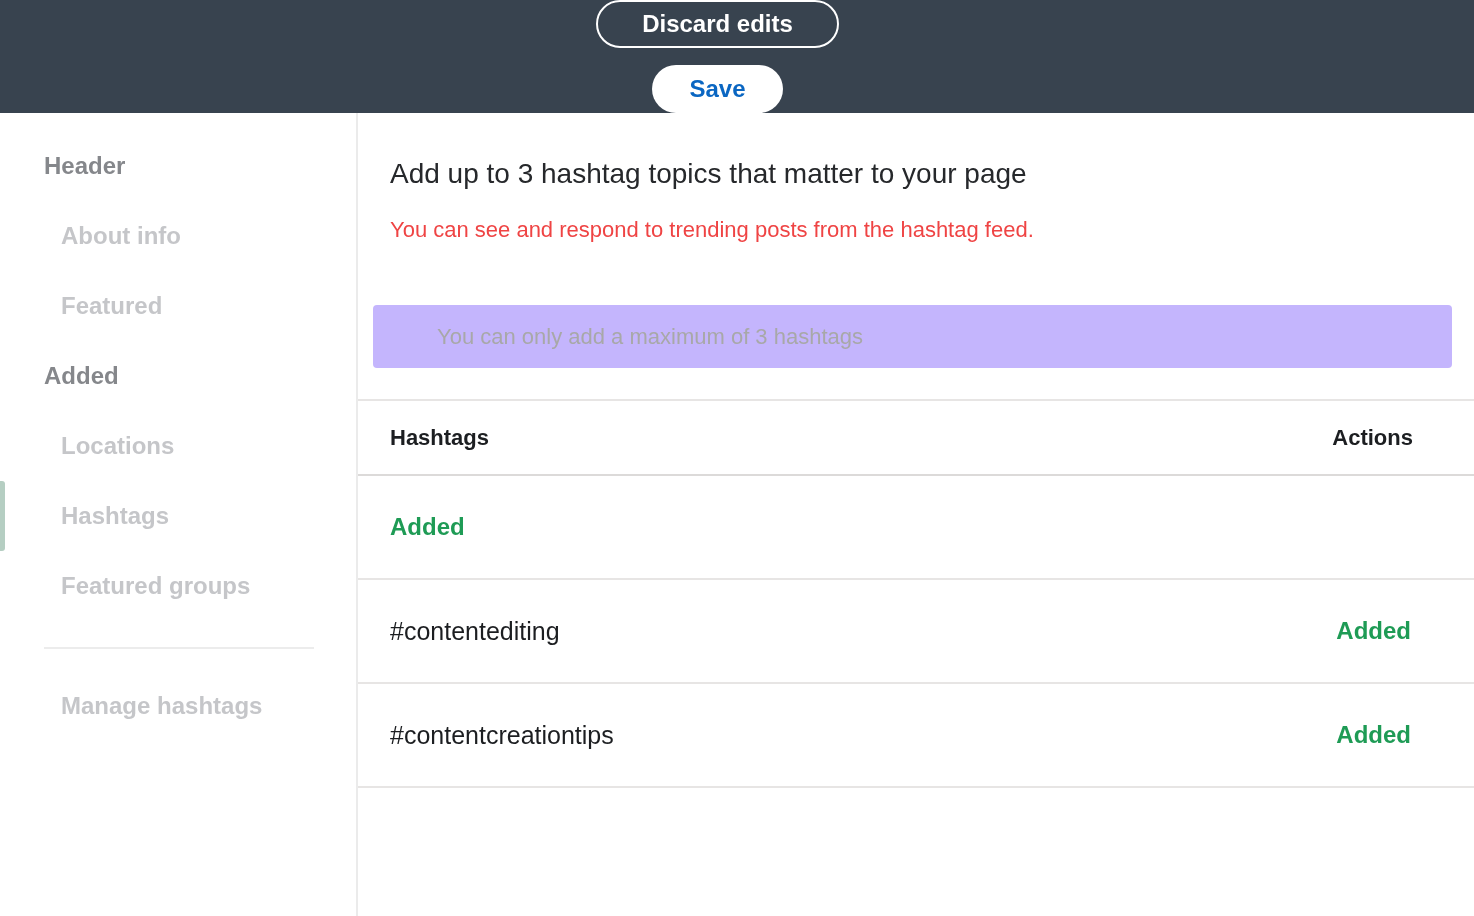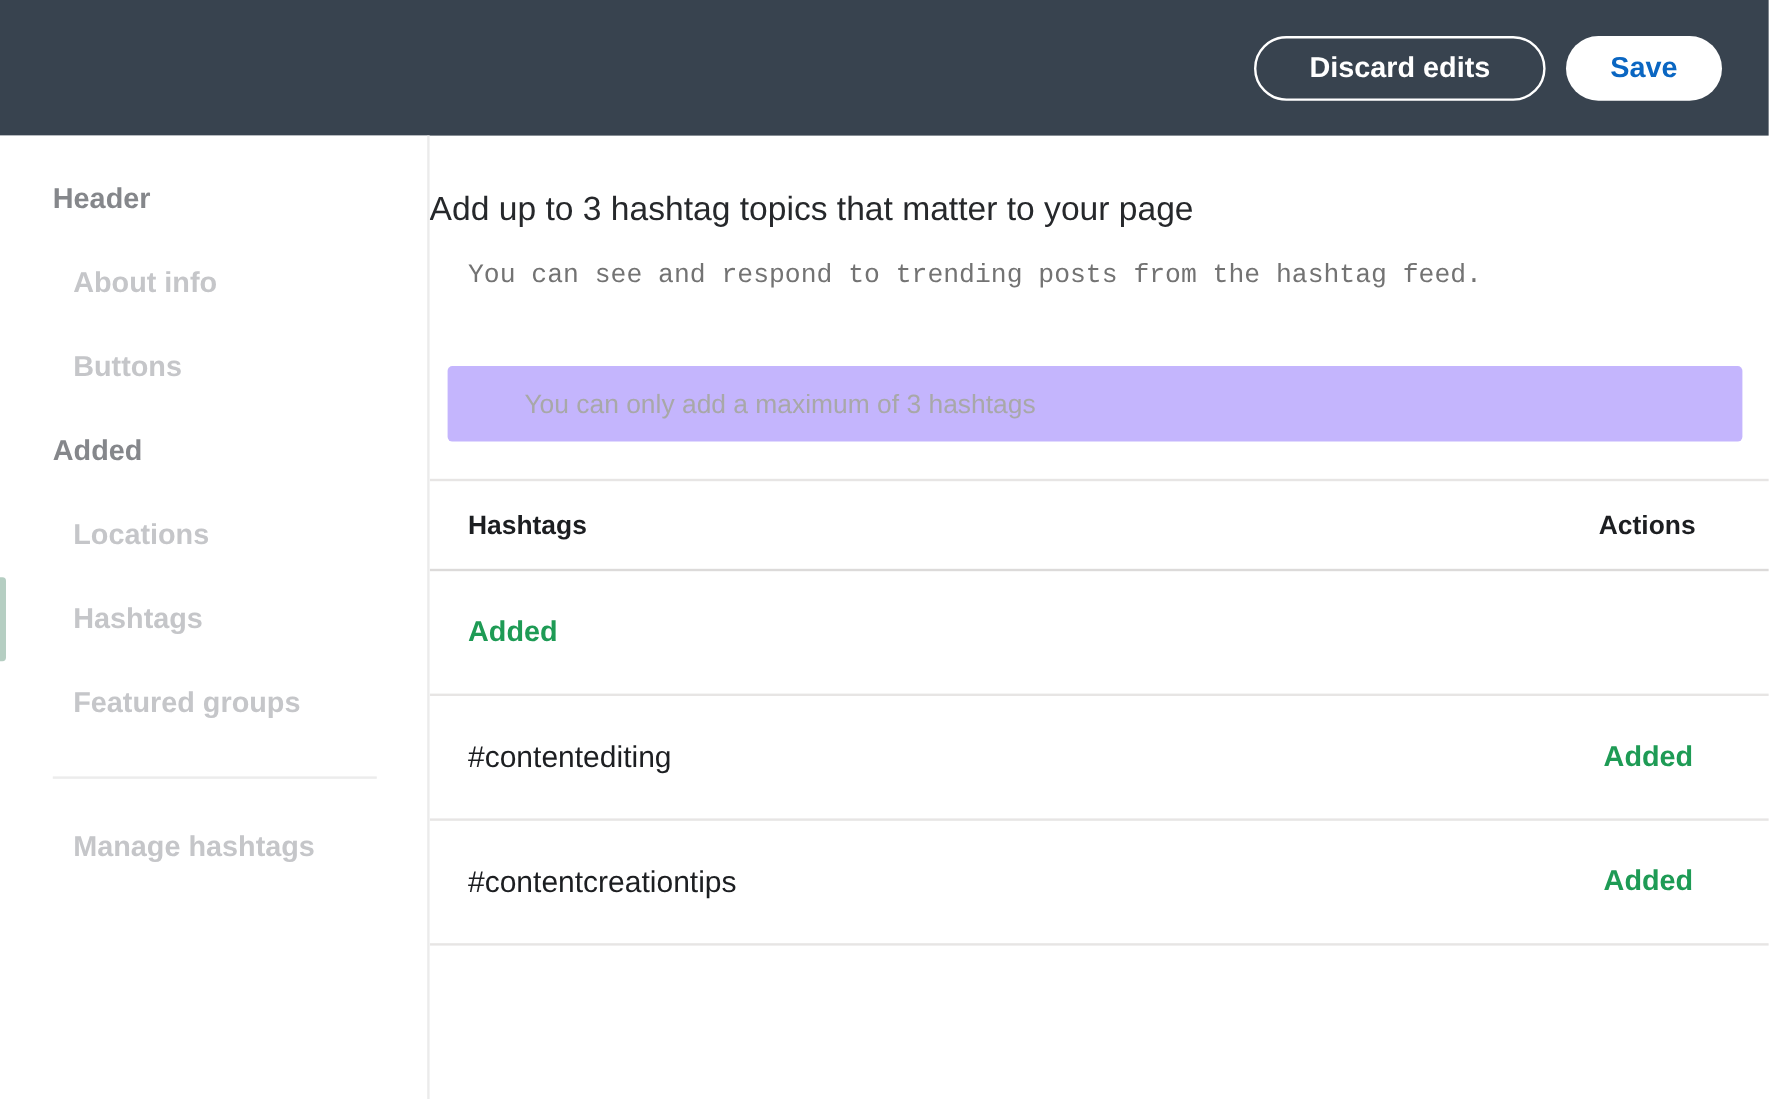--- a/index.html
+++ b/index.html
@@ -1,21 +1,21 @@
 <!DOCTYPE html>
 <html><head>
 <meta charset="utf-8">
 <style>
   * { margin:0; padding:0; box-sizing:border-box; }
   html,body { width:1474px; height:916px; background:#ffffff;
               font-family:"Liberation Sans","DejaVu Sans",sans-serif; overflow:hidden; }
 
   
   .topbar { height:113px; background:#38434f; display:flex; align-items:center;
-            justify-content:flex-end; gap:17px; padding-right:39px; }
+            justify-content:flex-end; gap:17px; padding-right:39px;flex-direction:column; }
   .btn { height:54px; border-radius:27px; font-size:24px; font-weight:700;
          font-family:inherit; cursor:pointer; display:inline-flex; align-items:center; }
   .btn-discard { background:transparent; border:2px solid #ffffff; color:#ffffff; padding:0 44px; }
   .btn-save { background:#ffffff; border:none; color:#0a66c2; padding:0 37px; }
 
   
   .layout { display:flex; height:803px; }
 
   
   .sidebar { width:358px; flex-shrink:0; border-right:2px solid #ebebeb;
@@ -24,23 +24,23 @@
               font-weight:700; position:relative; cursor:pointer; }
   .nav-item.section { padding-left:44px; color:#85878b; }
   .nav-item.sub { padding-left:61px; color:#c5c6c9; }
   .nav-item.active::before { content:""; position:absolute; left:0; top:0; bottom:0;
               width:5px; background:#b5cec2; border-radius:0 3px 3px 0; }
   .side-divider { height:2px; background:#ececec; margin:26px 0 22px 44px; width:270px; }
 
   
   .main { flex:1; padding-top:44px; }
   .page-title { font-size:28px; font-weight:400; color:#26282b; line-height:34px;
-                }
-  .page-subtitle { font-size:22px; font-weight:400; color:#737373; line-height:26px;
-                   margin:26px 0 0 32px;font-family:Liberation Mono, monospace; }
+                margin-left:32px; }
+  .page-subtitle { font-size:22px; font-weight:400; color:#ef4444; line-height:26px;
+                   margin:26px 0 0 32px; }
   .hashtag-input { display:block; margin:62px 0 0 15px; width:1079px; height:63px;
                    background:#c4b5fd; border:none; border-radius:4px;
                    padding:0 24px 0 64px; font-size:22px; color:#333;
                    font-family:inherit; outline:none; }
   .hashtag-input::placeholder { color:#a8a8a8; opacity:1; }
   .rule { height:2px; background:#e7e5e4; margin-top:31px; }
 
   .table-head { height:75px; display:flex; align-items:center; justify-content:space-between;
                 padding:0 61px 0 32px; border-bottom:2px solid #dcdad9;
                 font-size:22px; font-weight:700; color:#1c1e21; }
@@ -56,21 +56,21 @@
   <button class="btn btn-discard">Discard edits</button>
   <button class="btn btn-save">Save</button>
 </header>
 
 <div class="layout">
 
   <aside class="sidebar">
     <nav>
       <div class="nav-item section">Header</div>
       <div class="nav-item sub">About info</div>
-      <div class="nav-item sub">Buttons</div>
+      <div class="nav-item sub">Featured</div>
       <div class="nav-item section">Added</div>
       <div class="nav-item sub">Locations</div>
       <div class="nav-item sub active">Hashtags</div>
       <div class="nav-item sub">Featured groups</div>
     </nav>
     <div class="side-divider"></div>
     <div class="nav-item sub">Manage hashtags</div>
   </aside>
 
   <main class="main">

